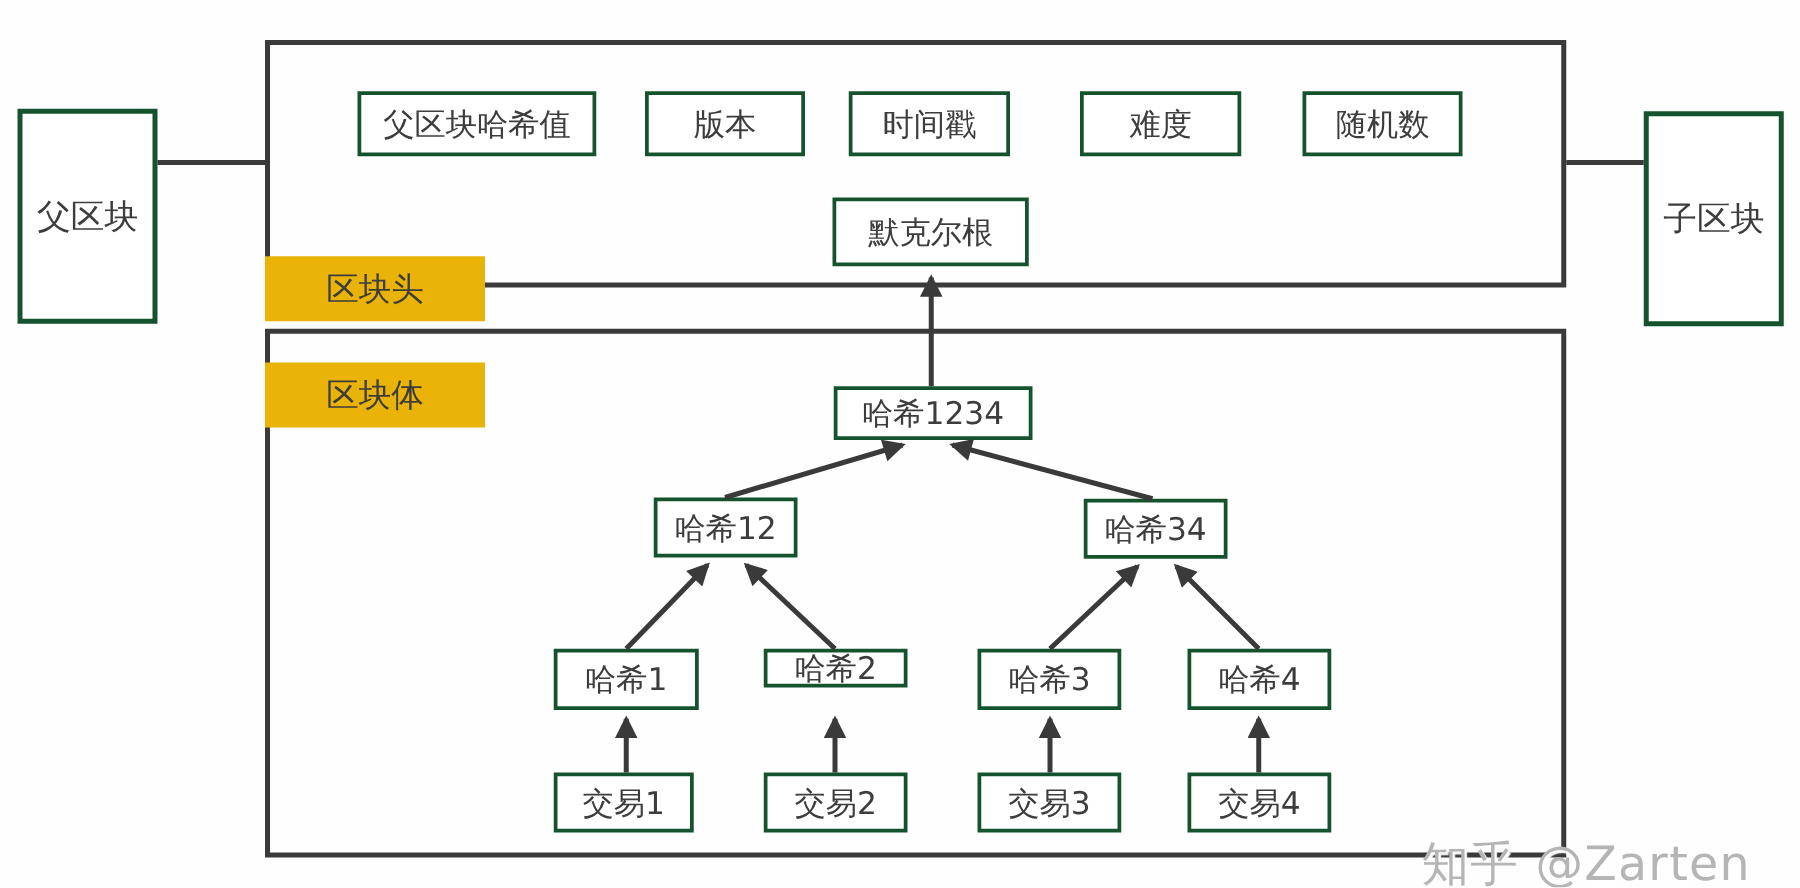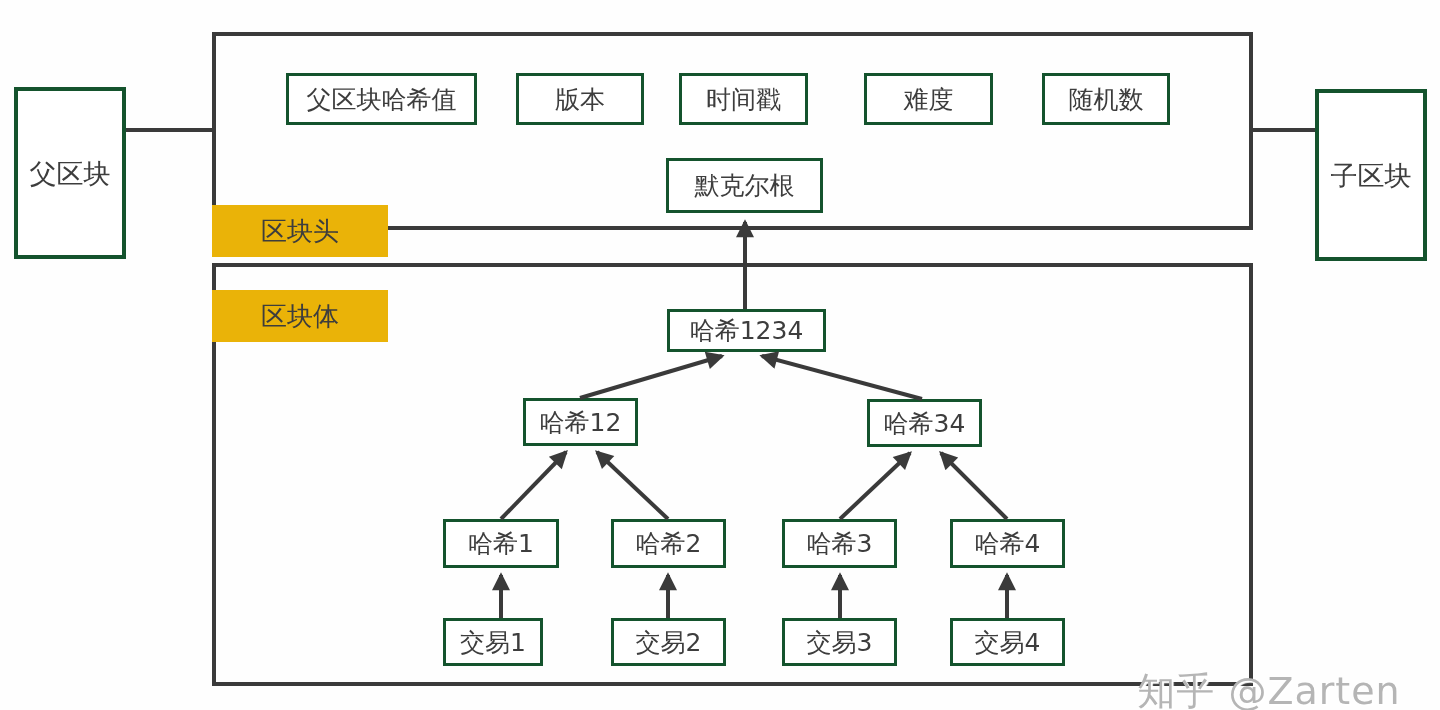--- a/index.html
+++ b/index.html
@@ -48,24 +48,24 @@
   <div class="nbox" style="left:516px;top:73px;width:128px;height:52px">版本</div>
   <div class="nbox" style="left:679px;top:73px;width:129px;height:52px">时间戳</div>
   <div class="nbox" style="left:864px;top:73px;width:129px;height:52px">难度</div>
   <div class="nbox" style="left:1042px;top:73px;width:128px;height:52px">随机数</div>
   <div class="nbox" style="left:666px;top:158px;width:157px;height:55px">默克尔根</div>
 
   <div class="nbox" style="left:667px;top:309px;width:159px;height:43px">哈希1234</div>
   <div class="nbox" style="left:523px;top:398px;width:115px;height:48px">哈希12</div>
   <div class="nbox" style="left:867px;top:399px;width:115px;height:48px">哈希34</div>
   <div class="nbox" style="left:443px;top:519px;width:116px;height:49px">哈希1</div>
-  <div class="nbox" style="left:611px;top:519px;width:115px;height:49px">哈希2</div>
+  <div class="nbox" style="left:611px;top:519px;width:115px;height:31px">哈希2</div>
   <div class="nbox" style="left:782px;top:519px;width:115px;height:49px">哈希3</div>
   <div class="nbox" style="left:950px;top:519px;width:115px;height:49px">哈希4</div>
-  <div class="nbox" style="left:443px;top:618px;width:100px;height:48px">交易1</div>
+  <div class="nbox" style="left:443px;top:618px;width:112px;height:48px">交易1</div>
   <div class="nbox" style="left:611px;top:618px;width:115px;height:48px">交易2</div>
   <div class="nbox" style="left:782px;top:618px;width:115px;height:48px">交易3</div>
   <div class="nbox" style="left:950px;top:618px;width:115px;height:48px">交易4</div>
 
   <svg class="overlay" width="1440" height="710" viewBox="0 0 1440 710">
     <defs>
       <marker id="arrow" viewBox="0 0 10 10" refX="8.5" refY="5" markerWidth="5.5" markerHeight="4.5" orient="auto">
         <path d="M0,0 L10,5 L0,10 z" fill="#3a3a3a"></path>
       </marker>
     </defs>

